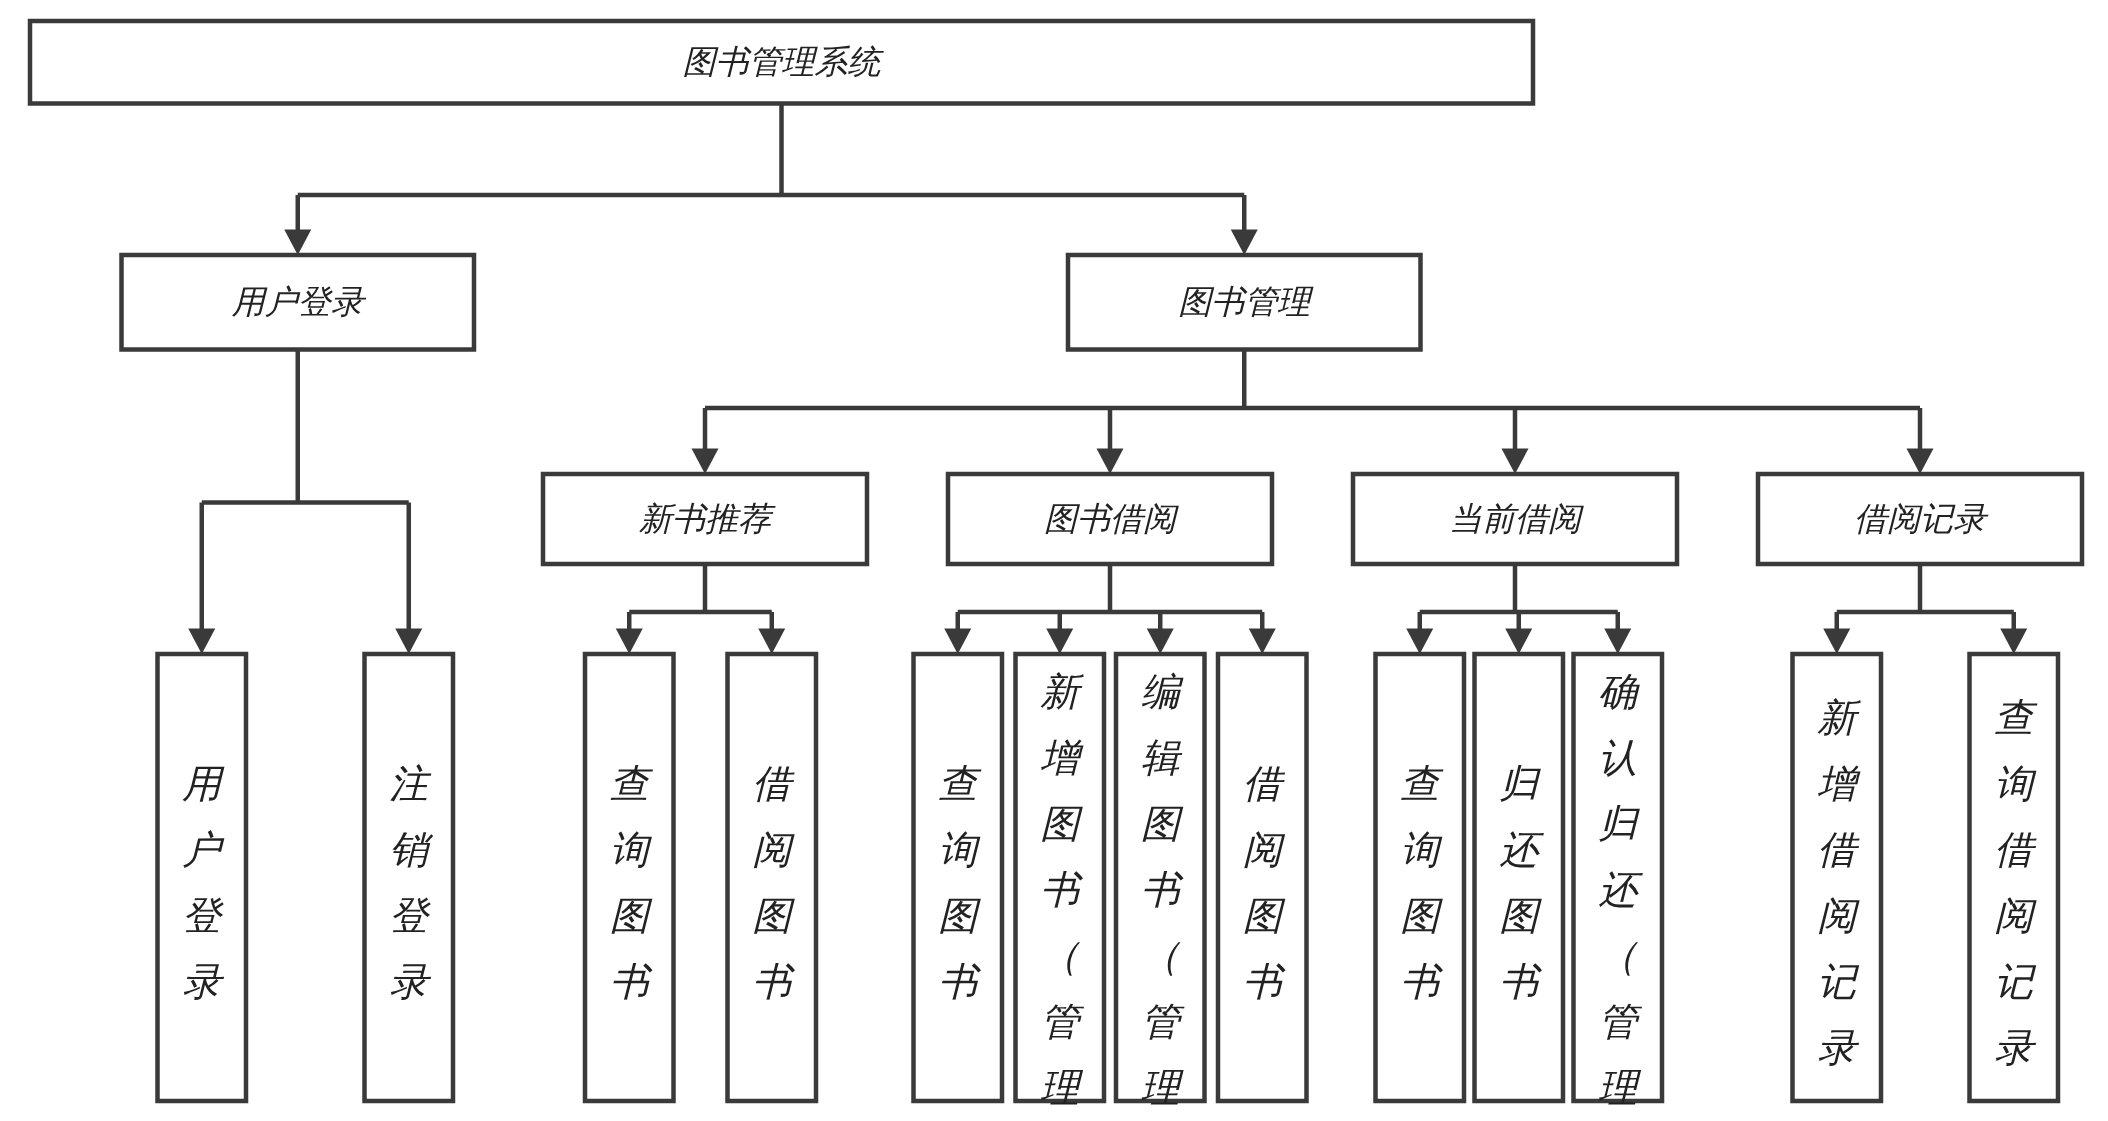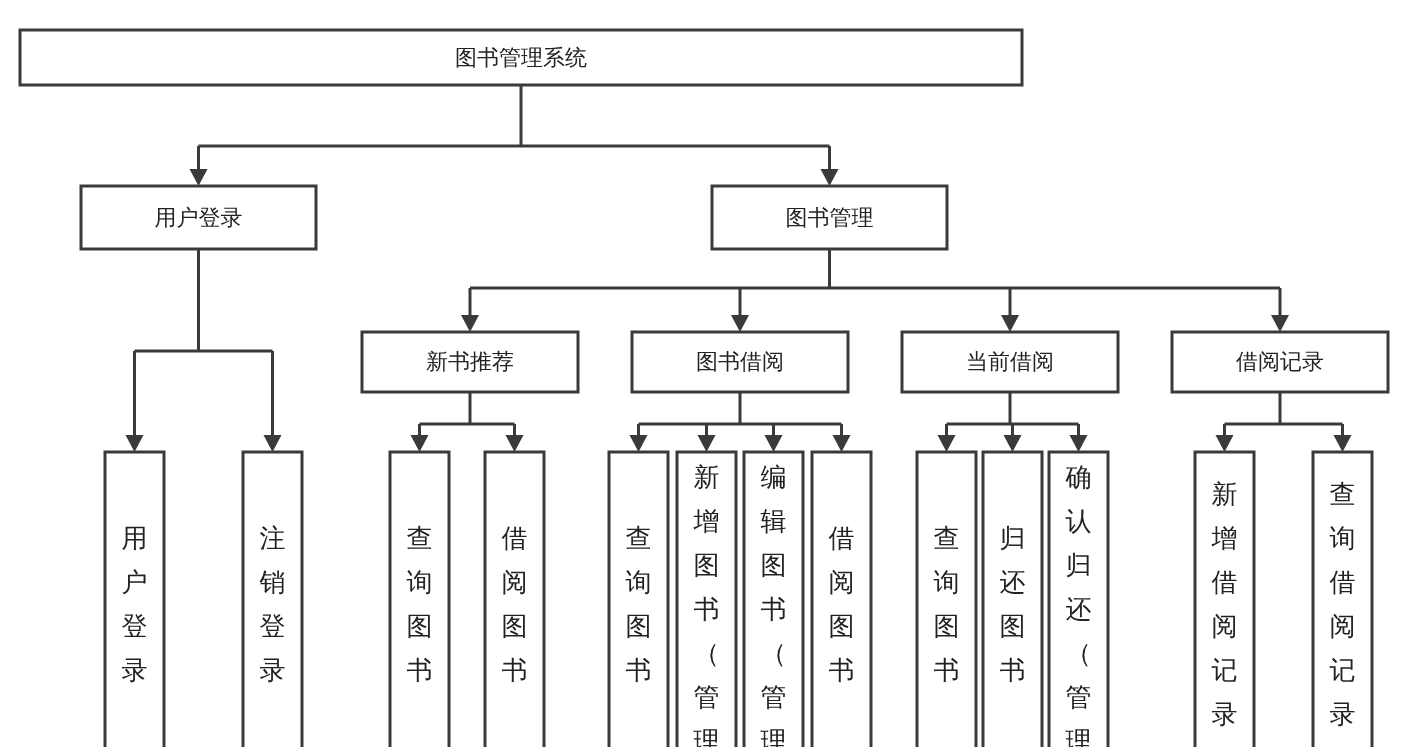--- a/index.html
+++ b/index.html
@@ -10,23 +10,24 @@
   body {
     width: 1405px;
     height: 747px;
     position: relative;
     overflow: hidden;
     font-family: "DejaVu Sans", "Liberation Sans", sans-serif;
   }
   #diagram-root {
     position: absolute;
     left: 0;
-    top: 16px;
+    top: 0;
     width: 1405px;
     height: 682px;
+    font-style: italic;
   }
   svg.diagram {
     display: block;
     width: 1405px;
     height: 747px;
   }
   .node-box {
     fill: #ffffff;
     stroke: #3a3a3a;
     stroke-width: 3;

